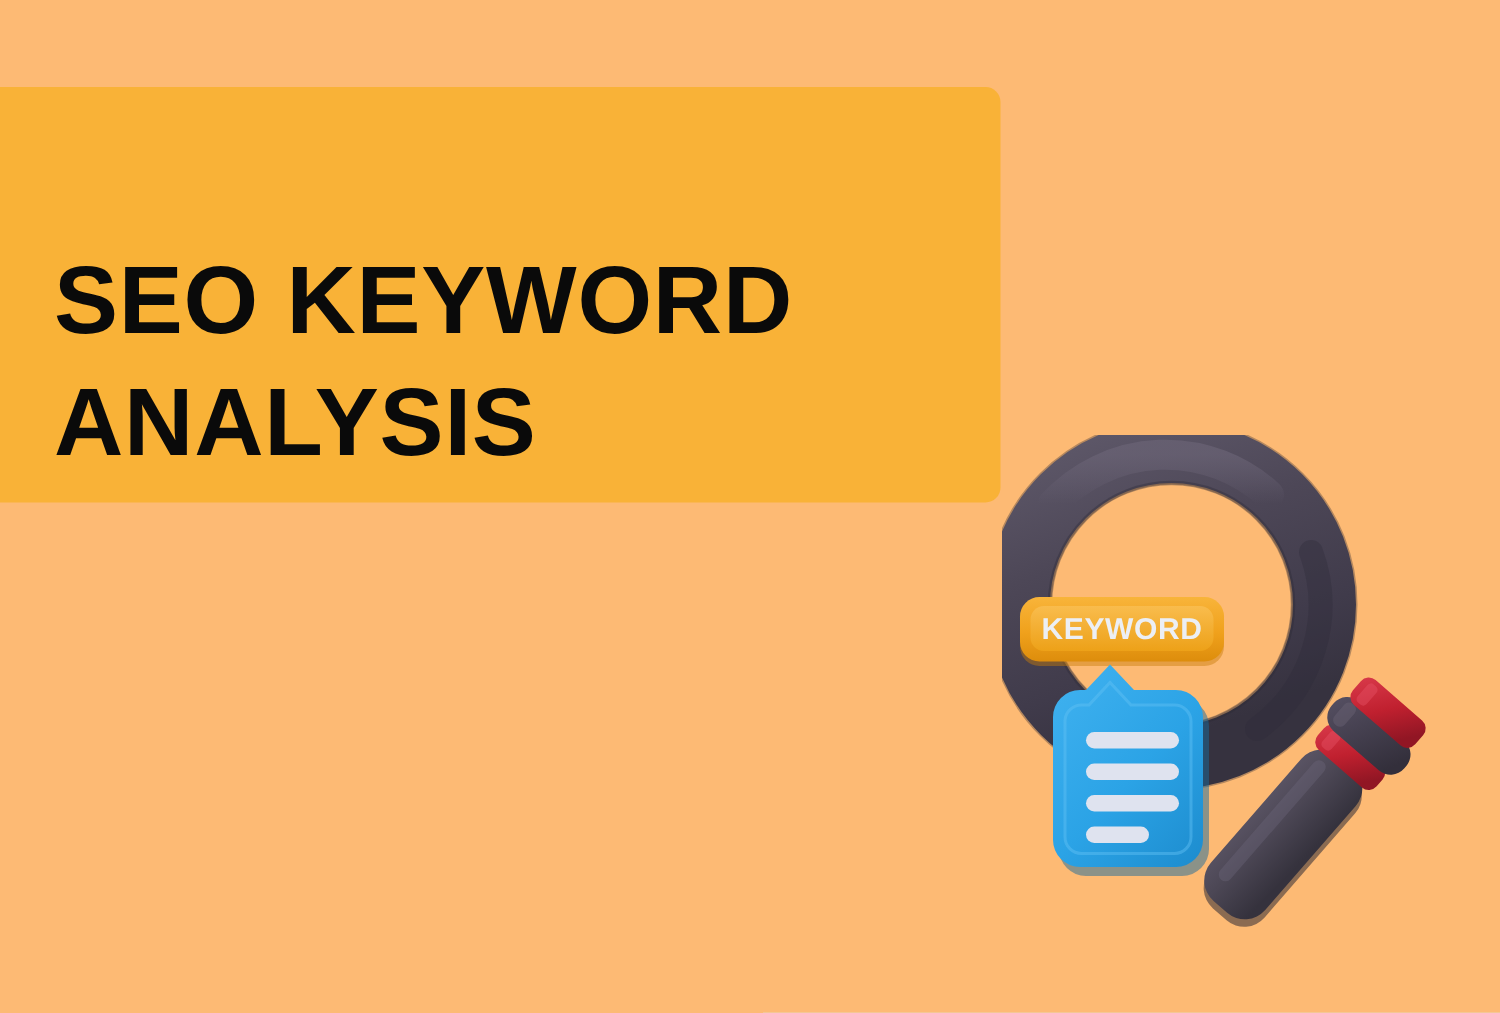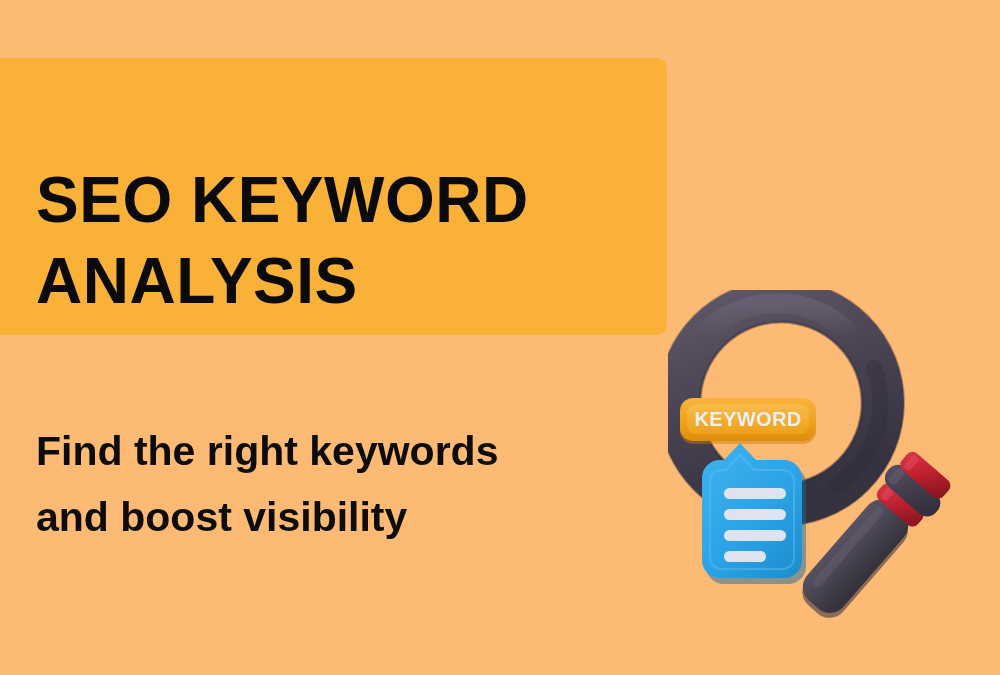--- a/index.html
+++ b/index.html
@@ -83,21 +83,20 @@
 </head>
 <body>
 
 <div class="poster">
 
   <div class="title-banner">
     <h1 class="title-text">SEO KEYWORD
 ANALYSIS</h1>
   </div>
 
-  <p class="subtitle-text">Find the right keywords and boost visibility</p>
 
   <div class="illustration">
     <svg viewBox="0 0 350 350" xmlns="http://www.w3.org/2000/svg" aria-hidden="true">
       <defs>
         <linearGradient id="ringGrad" x1="0" y1="0" x2="0.35" y2="1">
           <stop offset="0%" stop-color="#5e5869"></stop>
           <stop offset="38%" stop-color="#4d4757"></stop>
           <stop offset="75%" stop-color="#403b4b"></stop>
           <stop offset="100%" stop-color="#36323f"></stop>
         </linearGradient>

